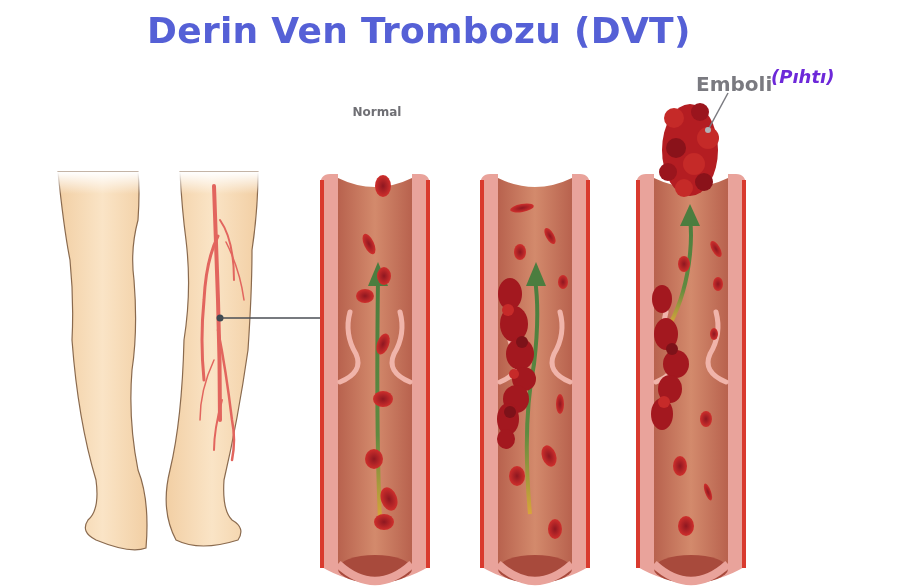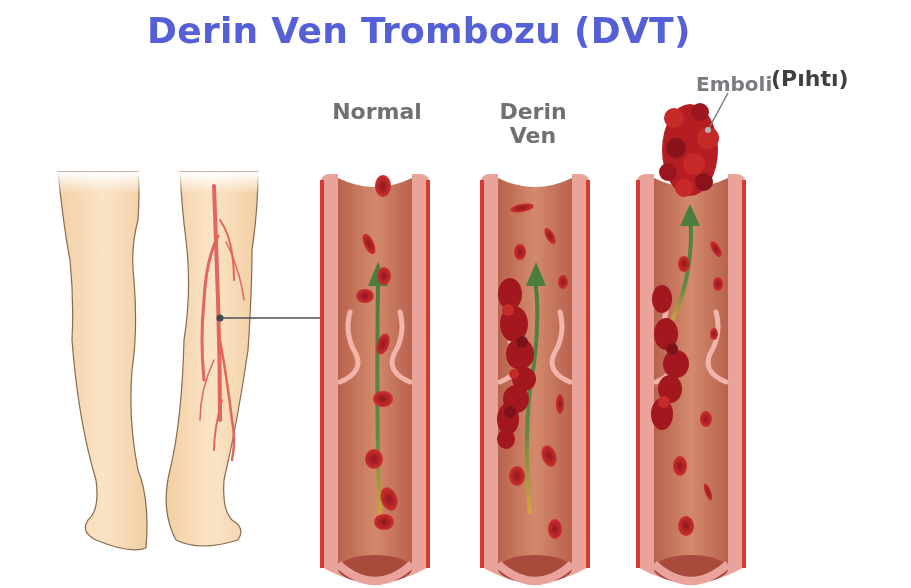--- a/index.html
+++ b/index.html
@@ -1,33 +1,32 @@
 <!DOCTYPE html>
 <html><head>
 <meta charset="utf-8">
 <style>
   html,body{margin:0;padding:0;background:#ffffff;}
   body{width:911px;height:588px;position:relative;overflow:hidden;font-family:"DejaVu Sans",sans-serif;}
   .title{position:absolute;left:147px;top:10px;width:520px;font-size:36px;font-weight:bold;color:#5560d6;letter-spacing:0.3px;white-space:nowrap;}
-  .label{position:absolute;font-size:22px;font-weight:bold;color:#6f6f74;text-align:center;line-height:24px;}
+  .label{position:absolute;font-size:12px;font-weight:bold;color:#6f6f74;text-align:center;line-height:24px;}
   .label span{display:block;}
   .emboli{position:absolute;left:696px;top:72px;font-size:20px;font-weight:bold;color:#7a7a80;white-space:nowrap;}
-  .pihti{position:absolute;left:771px;top:66px;font-size:22px;font-weight:bold;color:#404040;white-space:nowrap;}
+  .pihti{position:absolute;left:771px;top:66px;font-size:18px;font-weight:bold;color:#6d28d9;white-space:nowrap;font-style:italic;}
   svg{position:absolute;left:0;top:0;}
 </style>
 </head>
 <body>
 
 <div class="title">Derin Ven Trombozu (DVT)</div>
 
 <div class="label" style="left:318px;top:100px;width:118px;">
   <span>Normal</span>
 </div>
 <div class="label" style="left:474px;top:100px;width:118px;">
-  <span>Derin Ven</span>
 </div>
 <div class="emboli">Emboli</div>
 <div class="pihti">(Pıhtı)</div>
 
 <svg width="911" height="588" viewBox="0 0 911 588">
   <defs>
     <linearGradient id="lumen" x1="0" x2="1" y1="0" y2="0">
       <stop offset="0" stop-color="#b8624e"></stop>
       <stop offset="0.5" stop-color="#d38a6c"></stop>
       <stop offset="1" stop-color="#b8624e"></stop>

